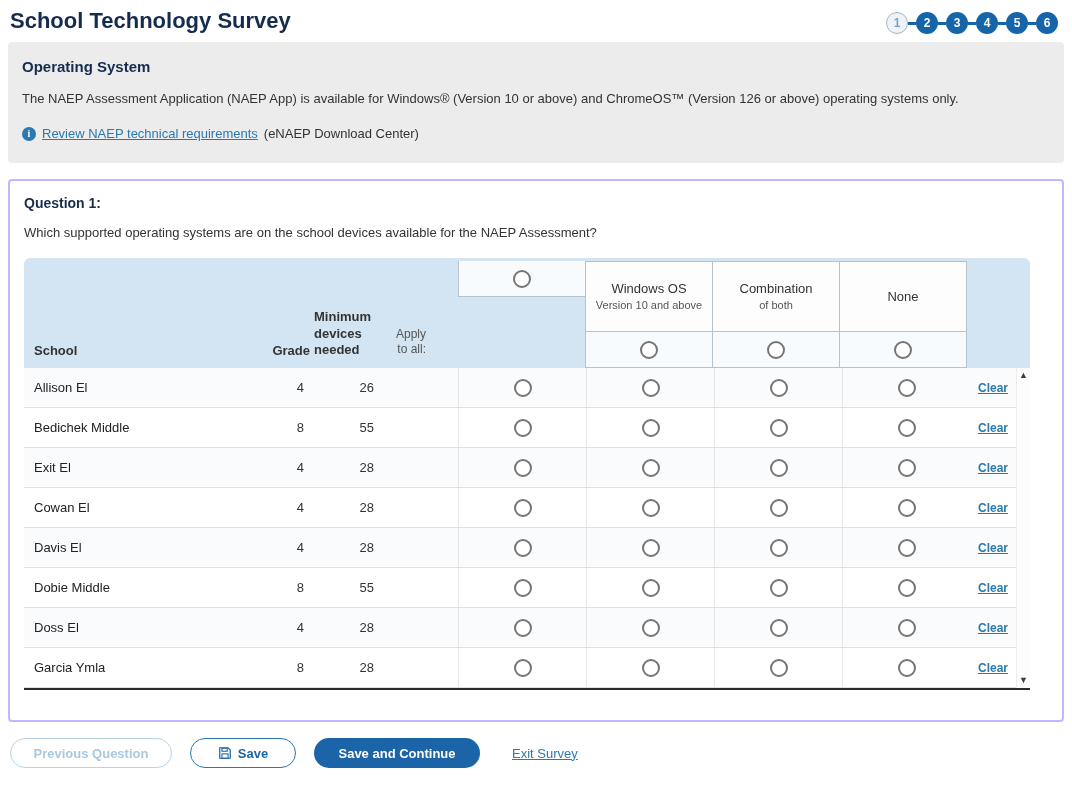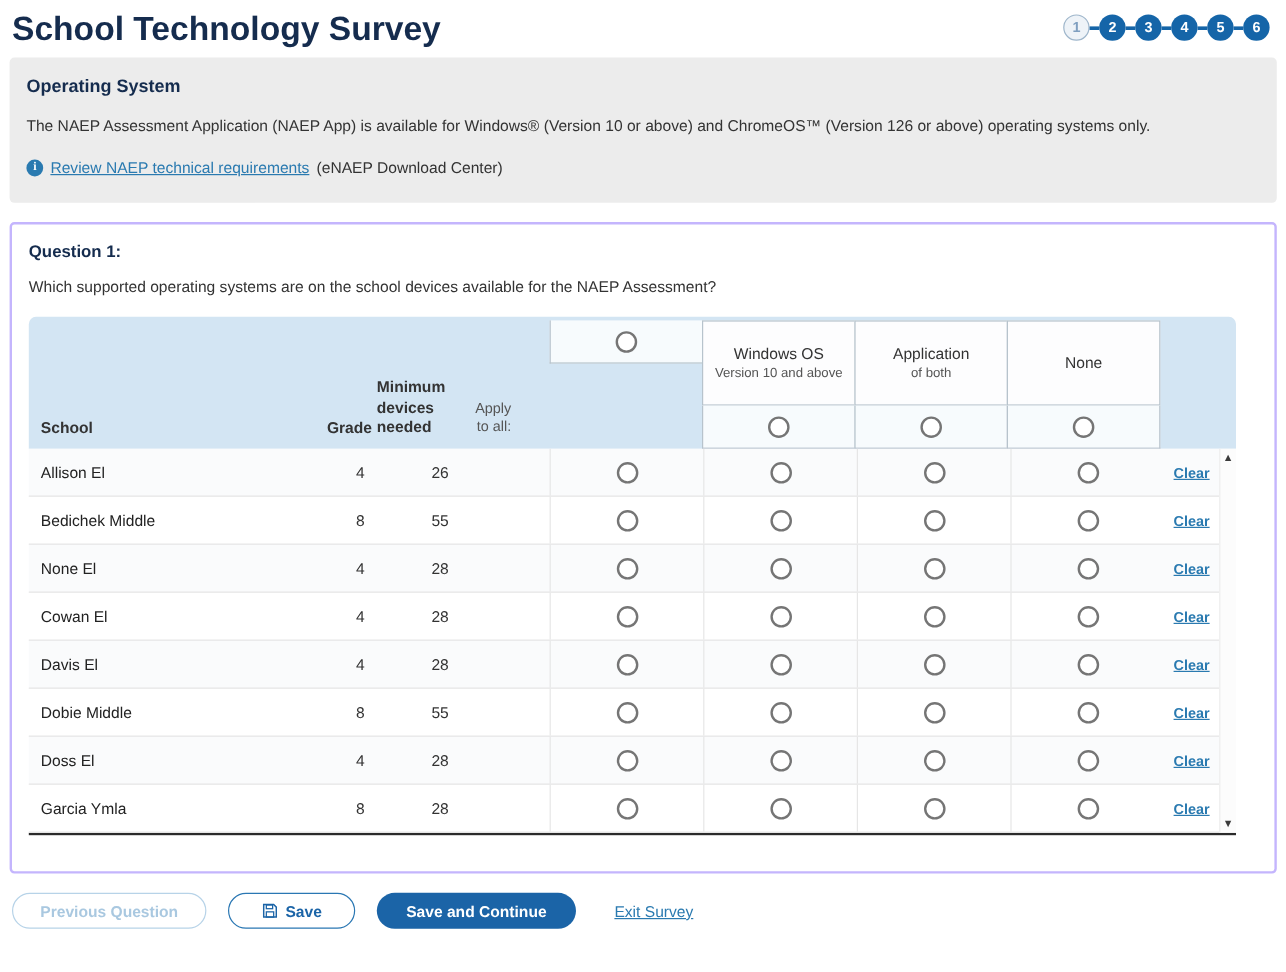--- a/index.html
+++ b/index.html
@@ -9,21 +9,21 @@
     --header-blue:#d3e5f3;
     --step-blue:#1565a8;
     --border-light:#d9d9d9;
     --opt-border:#b7c3cc;
   }
   *{box-sizing:border-box;margin:0;padding:0;}
   html,body{width:1072px;height:810px;overflow:hidden;background:#fff;
     font-family:"Liberation Sans",sans-serif;color:#333;}
   
   .topbar{display:flex;justify-content:space-between;align-items:flex-start;padding:8px 14px 4px 10px;}
-  .page-title{font-size:28px;font-weight:bold;color:var(--navy);}
+  .page-title{font-size:22px;font-weight:bold;color:var(--navy);}
   .steps{display:flex;align-items:center;margin-top:4px;}
   .step{width:22px;height:22px;border-radius:50%;background:var(--step-blue);color:#fff;
     font-size:12px;font-weight:bold;display:flex;align-items:center;justify-content:center;}
   .step.current{background:#eef3f8;color:#7f9fc0;border:1px solid #9fb6cb;}
   .step-line{width:8px;height:3px;background:var(--step-blue);}
   
   .panel{margin:4px 8px 0 8px;background:#ececec;border-radius:4px;padding:16px 14px 22px 14px;}
   .panel-heading{font-size:15px;font-weight:bold;color:var(--navy);margin-bottom:16px;}
   .panel-body{font-size:13px;color:#333;margin-bottom:20px;}
   .panel-linkrow{font-size:13px;display:flex;align-items:center;gap:6px;}
@@ -136,21 +136,21 @@
           <div class="opt-title">Windows OS</div>
           <div class="opt-sub">Version 10 and above</div>
         </div>
         <div class="opt-apply">
           <span class="radio"></span>
         </div>
       </div>
 
       <div class="optcol">
         <div class="opt-head">
-          <div class="opt-title">Application</div>
+          <div class="opt-title">Combination</div>
           <div class="opt-sub">of both</div>
         </div>
         <div class="opt-apply">
           <span class="radio"></span>
         </div>
       </div>
 
       <div class="optcol">
         <div class="opt-head">
           <div class="opt-title">None</div>
@@ -204,21 +204,21 @@
             </div>
     <div class="c opt">
               <span class="radio"></span>
             </div>
     <div class="c clear">
               <a href="#" class="clear-link">Clear</a>
             </div>
   </div>
 
   <div class="trow">
-    <div class="c school">None El</div>
+    <div class="c school">Exit El</div>
     <div class="c grade">4</div>
     <div class="c devices">28</div>
     <div class="c apply"></div>
     <div class="c opt">
               <span class="radio"></span>
             </div>
     <div class="c opt">
               <span class="radio"></span>
             </div>
     <div class="c opt">

